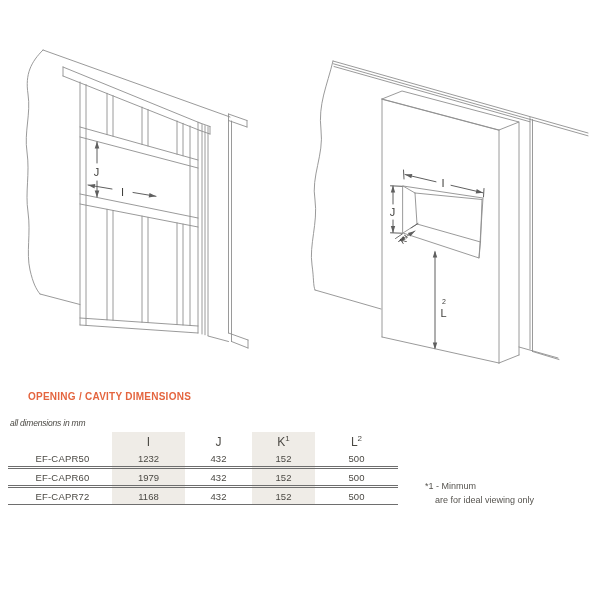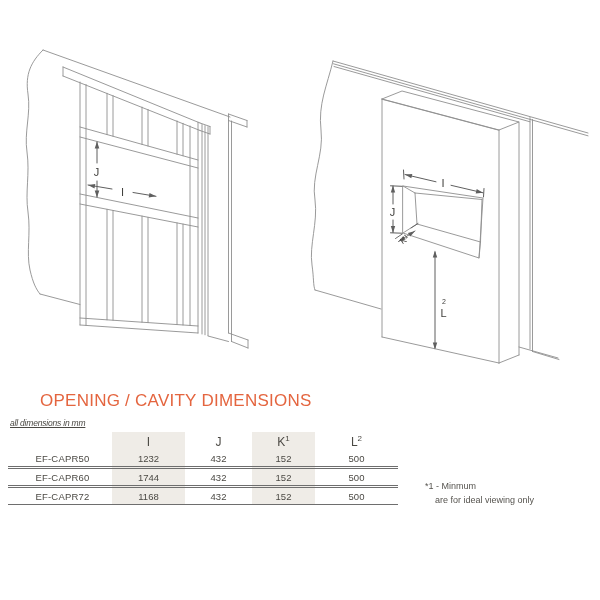--- a/index.html
+++ b/index.html
@@ -1,20 +1,20 @@
 <!DOCTYPE html>
 <html><head>
 <meta charset="utf-8">
 <style>
   html,body{margin:0;padding:0;background:#ffffff;}
   body{font-family:"Liberation Sans", sans-serif; color:#4B4944;}
   .canvas{position:relative;width:600px;height:600px;background:#fff;overflow:hidden;}
   .canvas svg{position:absolute;left:0;top:0;}
-  .title{position:absolute;left:28px;top:391px;font-size:17px;font-weight:normal;letter-spacing:.25px;margin-left:12px;}
-  .subtitle{position:absolute;left:10px;top:418px;font-size:8.5px;font-style:italic;letter-spacing:-.2px;color:#4B4944;text-decoration:underline;}
+  .title{position:absolute;left:28px;top:391px;font-size:10px;font-weight:bold;letter-spacing:.25px;}
+  .subtitle{position:absolute;left:10px;top:418px;font-size:8.5px;font-style:italic;letter-spacing:-.2px;color:#4B4944;}
   .tablewrap{position:absolute;left:8px;top:432px;width:390px;}
   table.dim{border-collapse:collapse;table-layout:fixed;width:390px;}
   table.dim td{padding:0;vertical-align:middle;color:#4B4944;}
   tr.hdr td{height:18px;font-size:12px;text-align:center;font-weight:normal;}
   tr.hdr sup{font-size:8px;}
   tr.data td{height:16px;font-size:9.5px;text-align:center;}
   td.model{text-align:right;padding-left:5px !important;letter-spacing:.2px;}
   td.shade{background:#EFECE7;}
   tr.sep td{border-bottom:3px double #6E6E6E;}
   tr.last td{border-bottom:1px solid #6E6E6E;margin-top:17px;}
@@ -130,21 +130,21 @@
       </tr>
       <tr class="data sep">
         <td class="model">EF-CAPR50</td>
         <td class="shade">1232</td>
         <td>432</td>
         <td class="shade">152</td>
         <td>500</td>
       </tr>
       <tr class="data sep">
         <td class="model">EF-CAPR60</td>
-        <td class="shade">1744</td>
+        <td class="shade">1979</td>
         <td>432</td>
         <td class="shade">152</td>
         <td>500</td>
       </tr>
       <tr class="data last">
         <td class="model">EF-CAPR72</td>
         <td class="shade">1168</td>
         <td>432</td>
         <td class="shade">152</td>
         <td>500</td>

